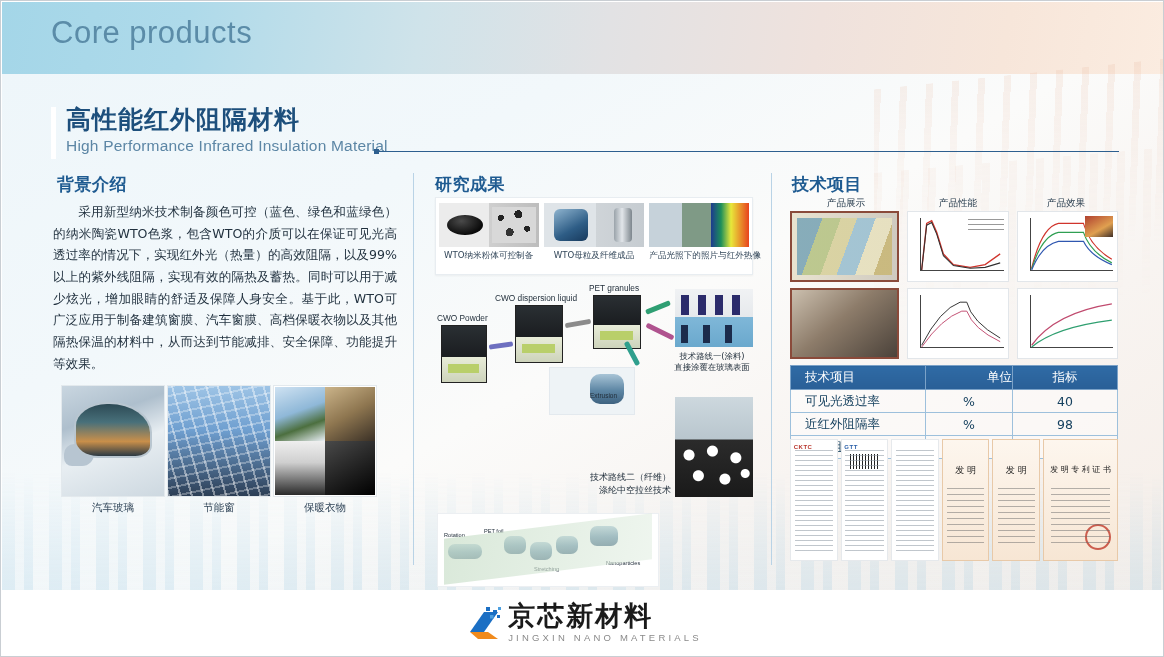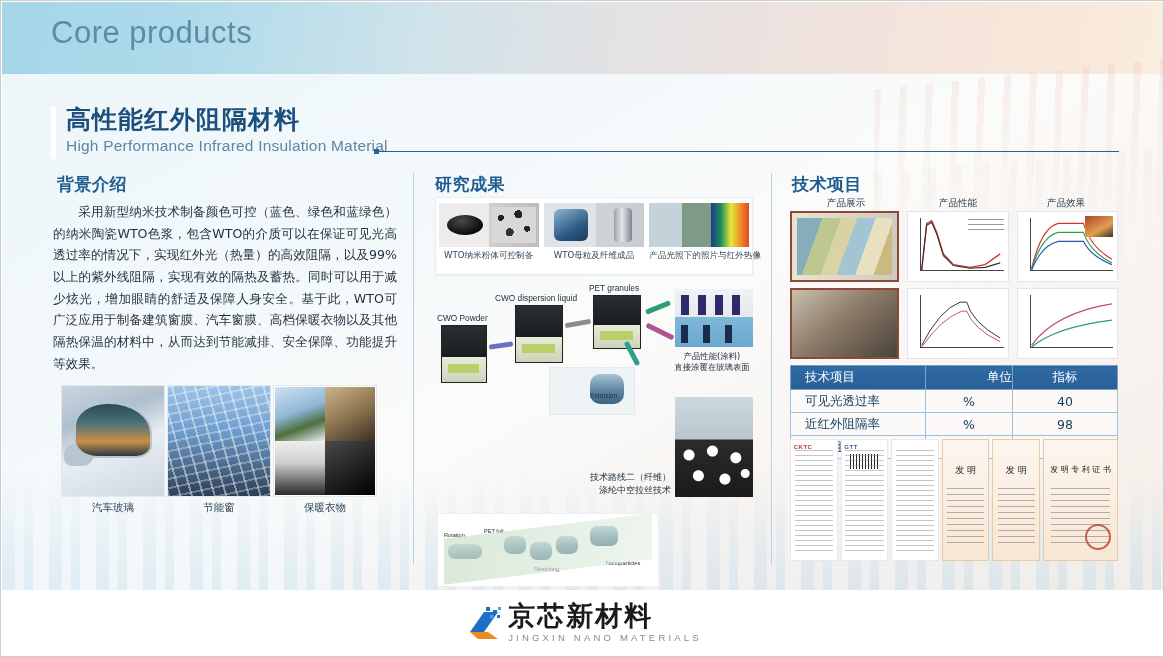--- a/index.html
+++ b/index.html
@@ -369,21 +369,21 @@
 
         <div class="minipic" style="left:116px;top:82px;width:84px;height:46px;background:#eef3f6;border:1px solid #e3e9ee;">
           <div class="roll" style="left:40px;top:6px;width:34px;height:30px;border-radius:10px;"></div>
           <div class="flow-lab" style="left:40px;top:24px;font-size:6.5px;color:#23303c;">Extrusion</div>
         </div>
 
         <div class="rt1">
           <div class="pic vials"></div>
         </div>
         <div class="route1-lab">
-          <div>产品性能(涂料)</div>
+          <div>技术路线一(涂料)</div>
           <div>直接涂覆在玻璃表面</div>
         </div>
 
         <div class="route3-box">
           <div class="roll" style="left:10px;top:30px;width:34px;height:15px;"></div>
           <div class="roll" style="left:66px;top:22px;width:22px;height:18px;"></div>
           <div class="roll" style="left:92px;top:28px;width:22px;height:18px;"></div>
           <div class="roll" style="left:118px;top:22px;width:22px;height:18px;"></div>
           <div class="roll" style="left:152px;top:12px;width:28px;height:20px;"></div>
           <div class="flow-lab" style="left:6px;top:18px;font-size:5.6px;">Rotation</div>

